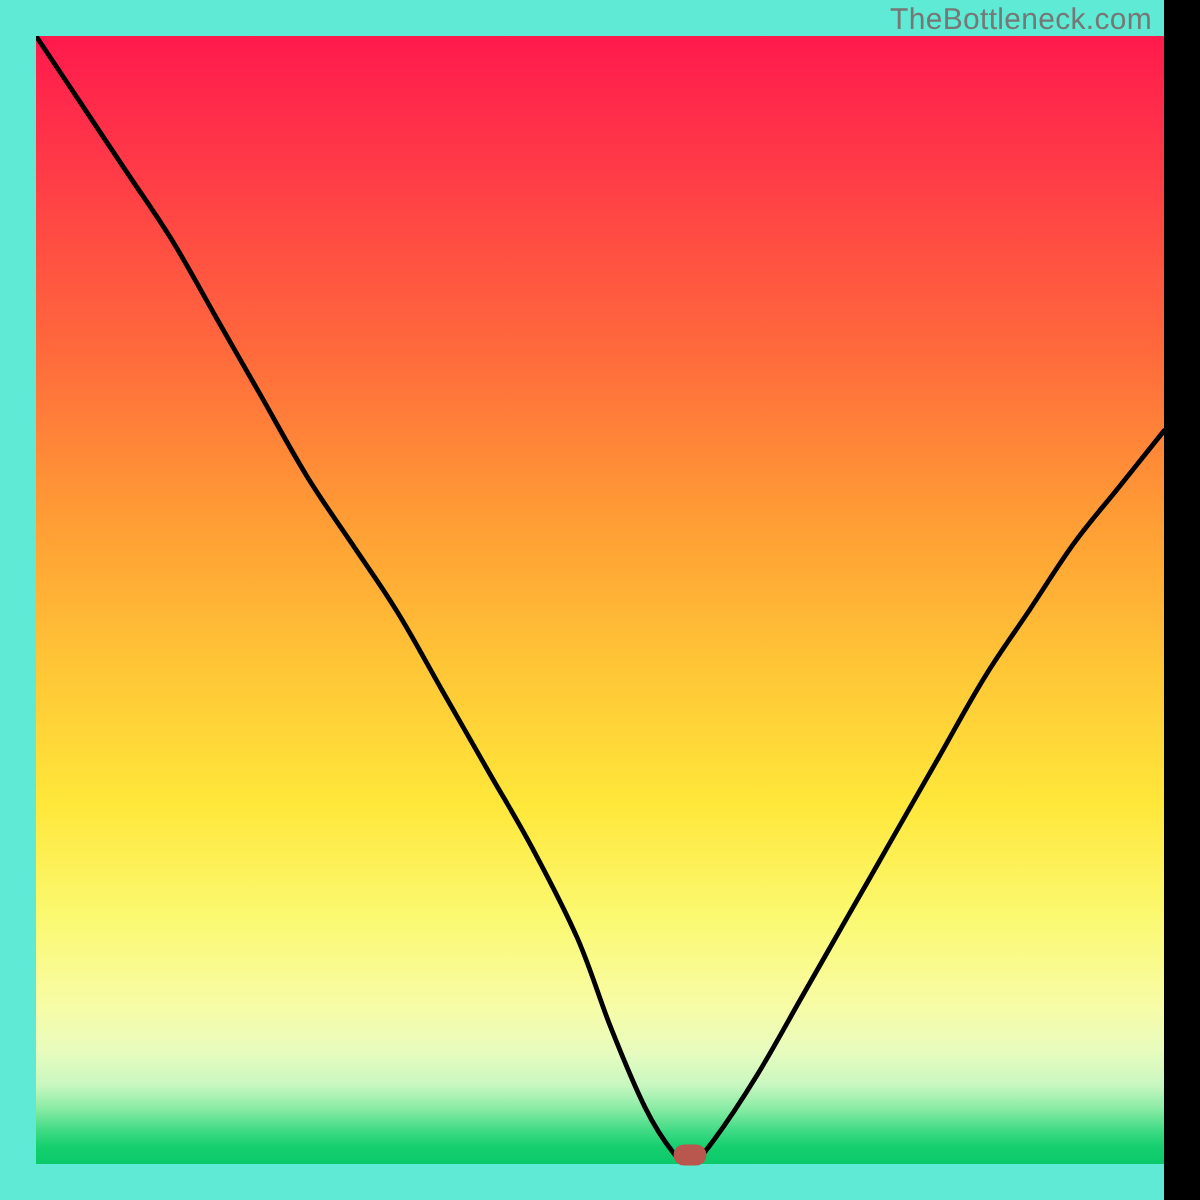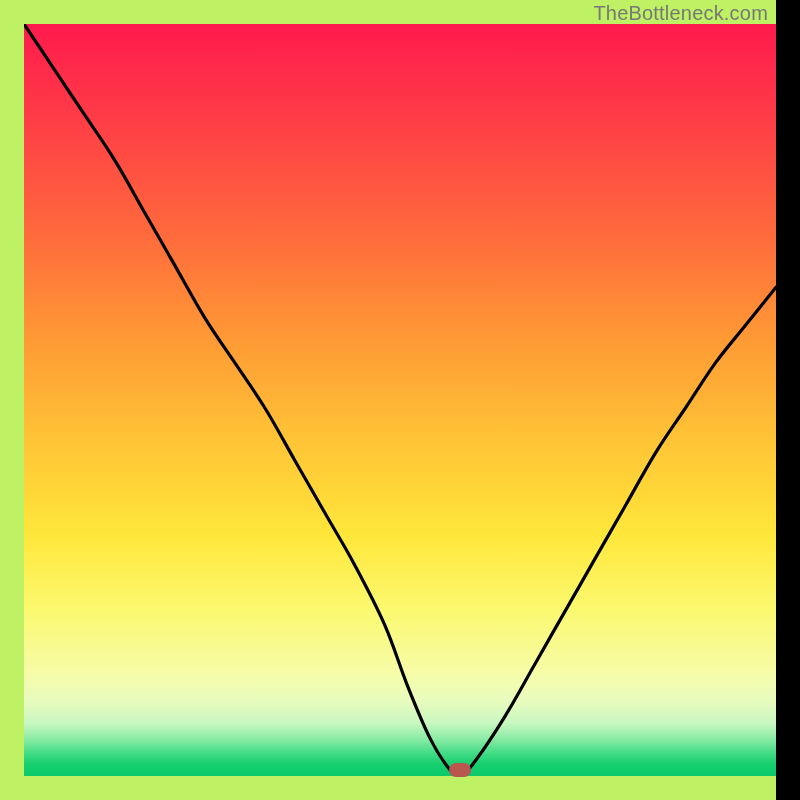--- a/index.html
+++ b/index.html
@@ -10,21 +10,21 @@
     background: #000;
     overflow: hidden;
     font-family: Arial, Helvetica, sans-serif;
   }
   .frame {
     position: absolute;
     top: 0;
     left: 0;
     width: 776px;
     height: 800px;
-    background: #bef264;
+    background: #5eead4;
   }
   .plot-area {
     position: absolute;
     top: 24px;
     left: 24px;
     width: 752px;
     height: 752px;
     background: linear-gradient(
       to bottom,
       #ff1a4d 0%,

